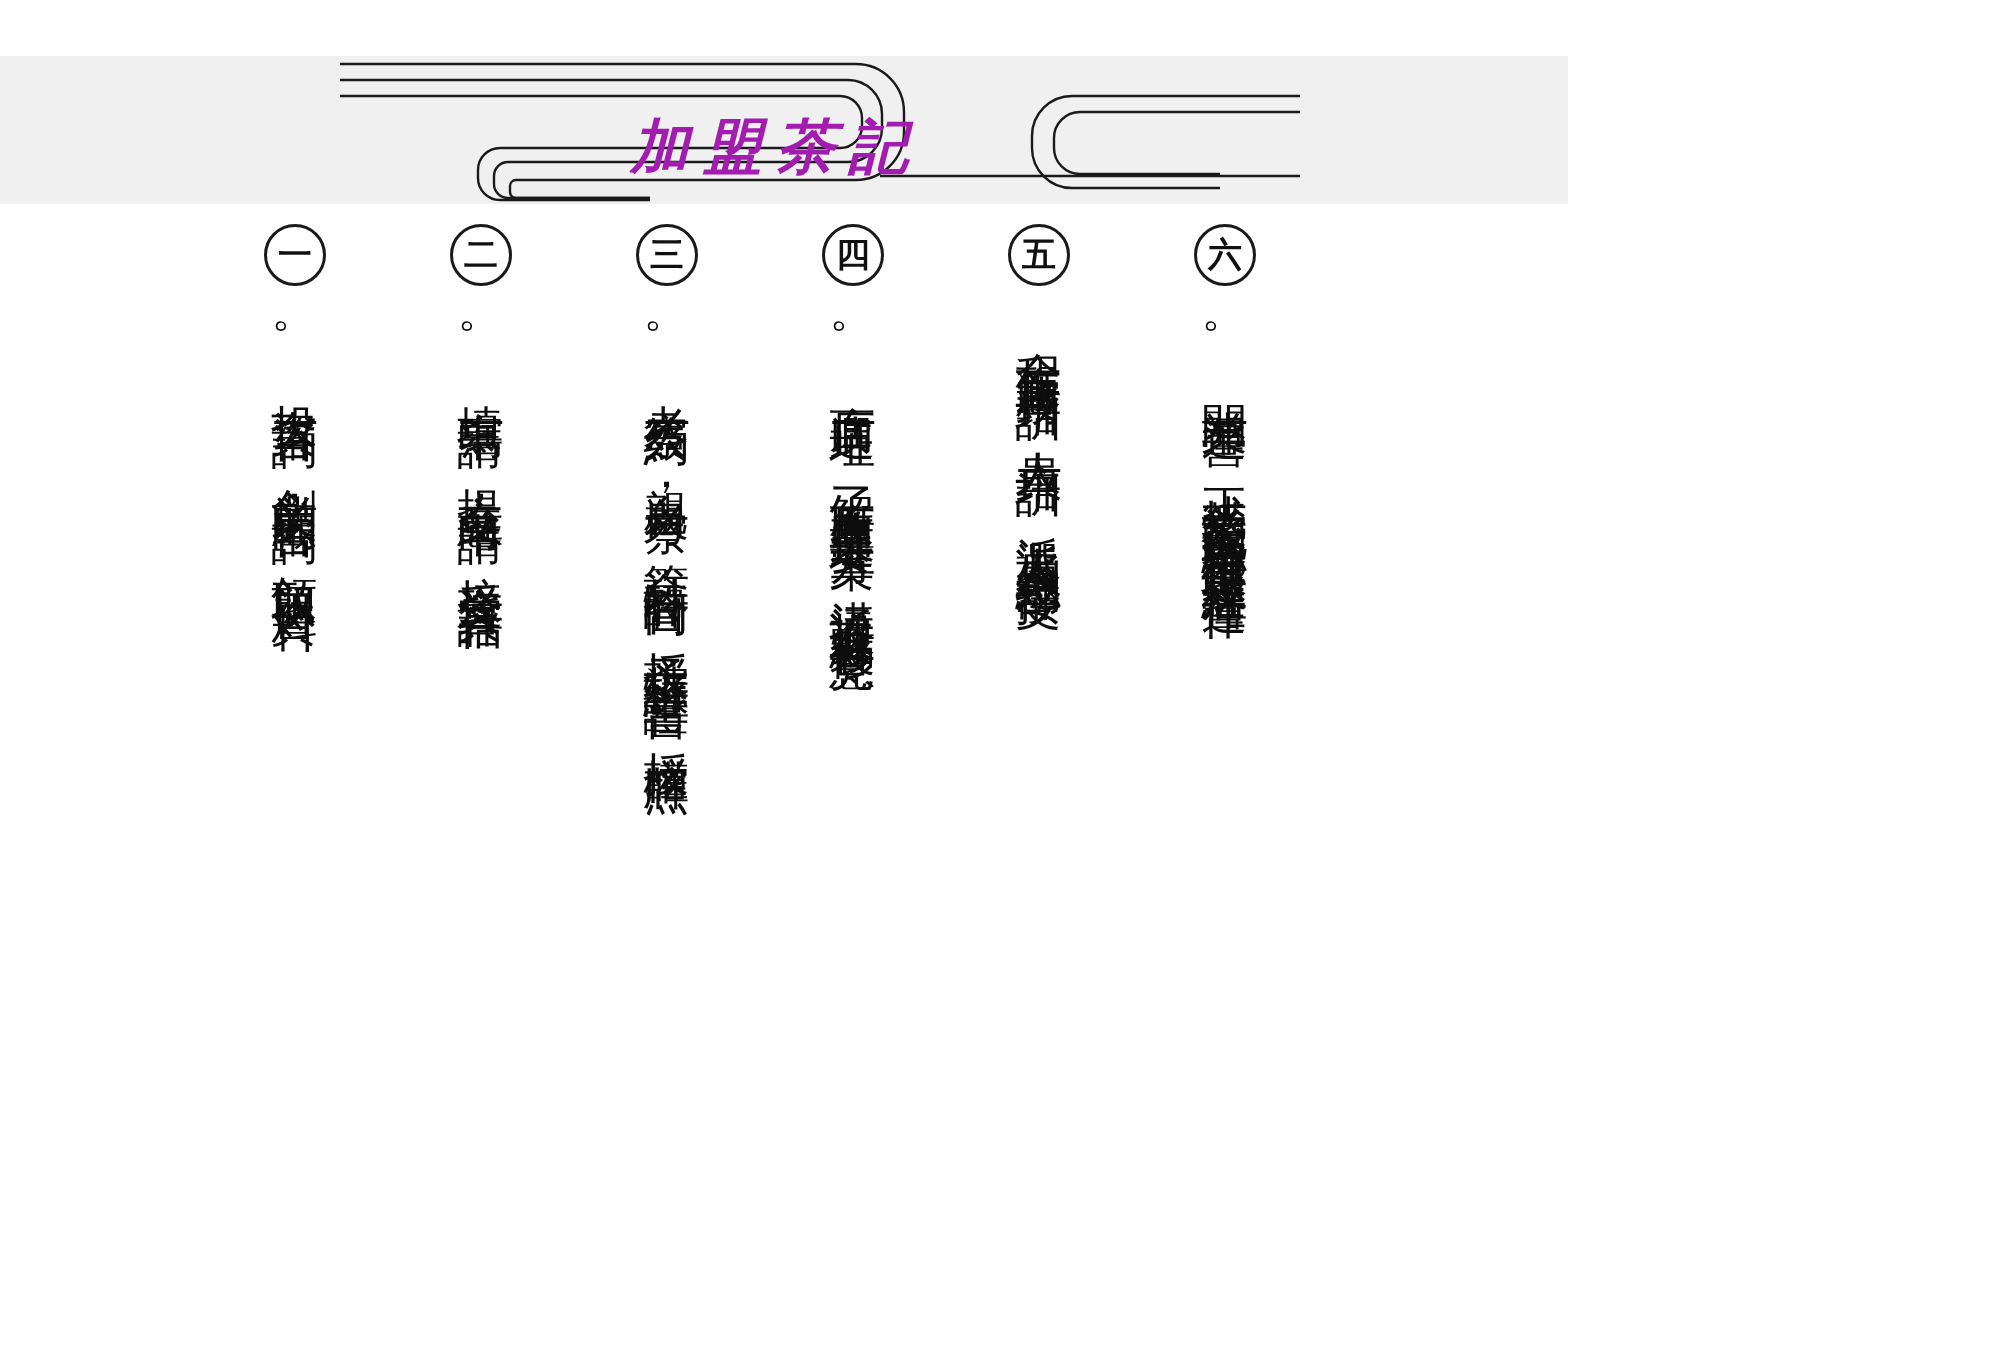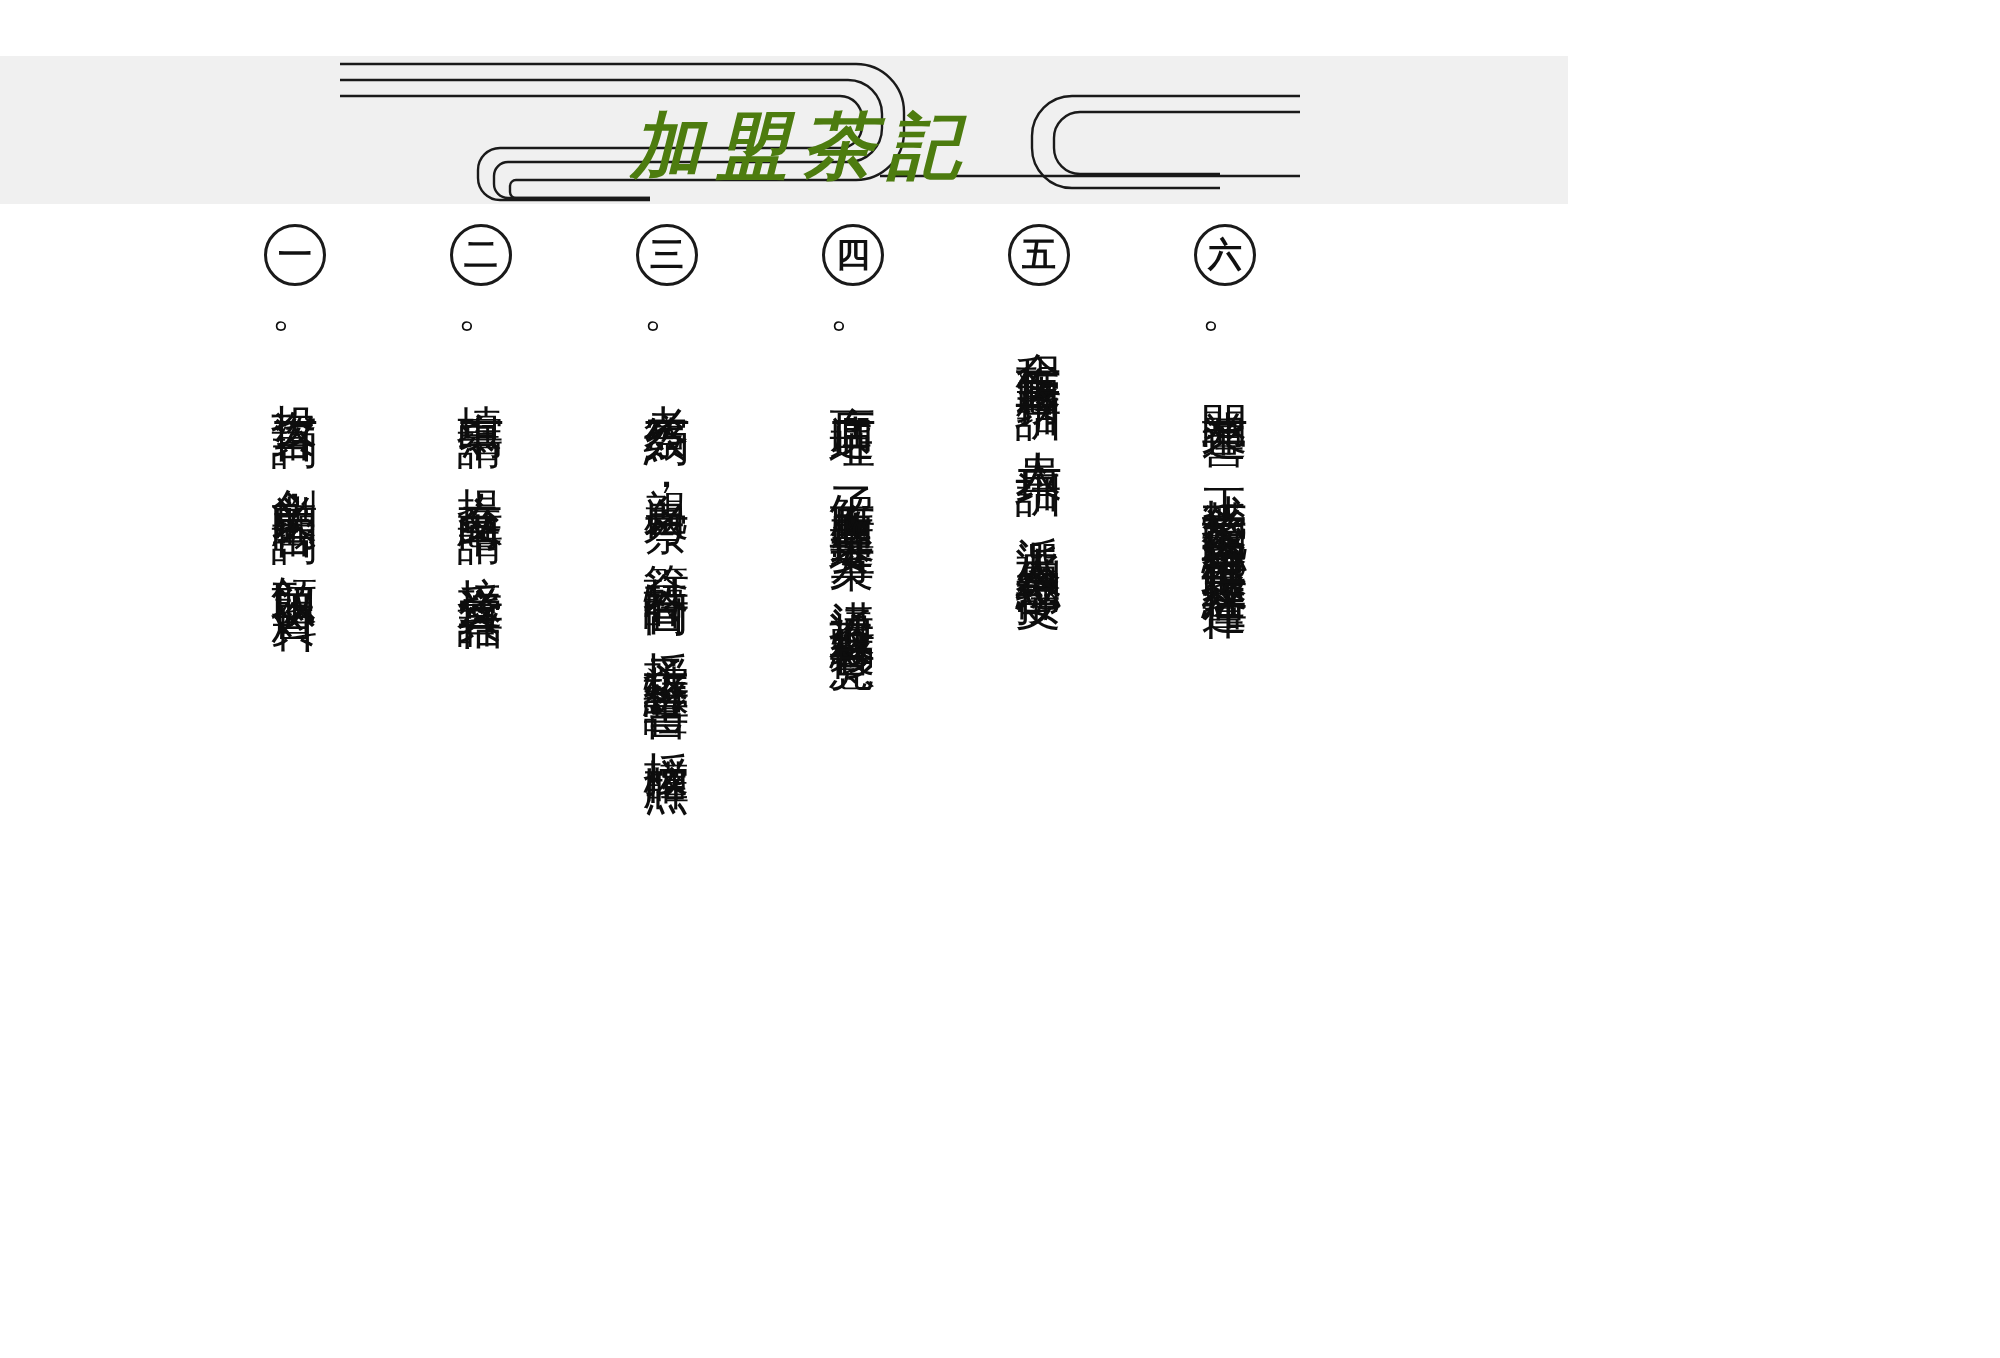--- a/index.html
+++ b/index.html
@@ -32,24 +32,24 @@
     height: 148px;
     pointer-events: none;
   }
   .header-title {
     position: absolute;
     left: 630px;
     top: 104px;
     width: 330px;
     height: 86px;
     font-family: Liberation Serif, serif;
-    font-size: 72px;
+    font-size: 59px;
     font-weight: 600;
     letter-spacing: 14px;
-    color: #4d7c0f;
+    color: #a21caf;
     font-style: italic;
     white-space: nowrap;
     line-height: 86px;
   }
 
   
   .columns {
     position: absolute;
     left: 0;
     top: 210px;

